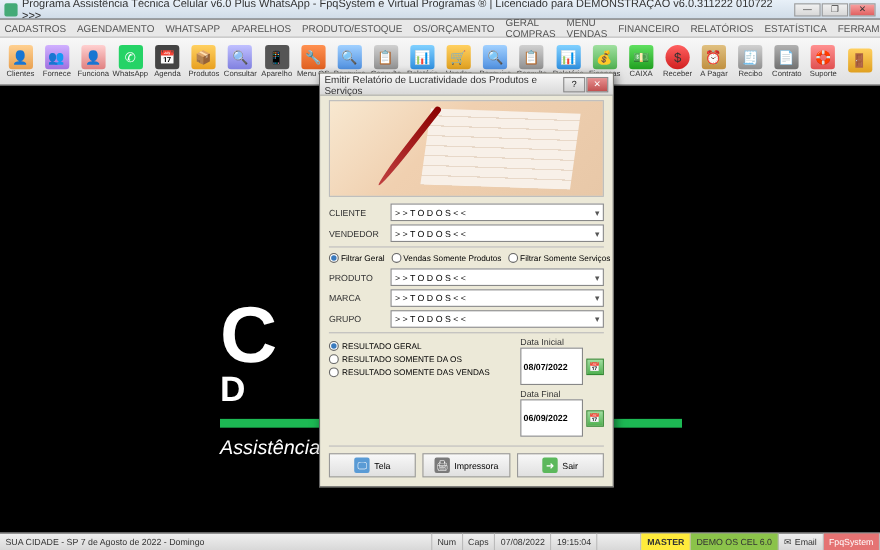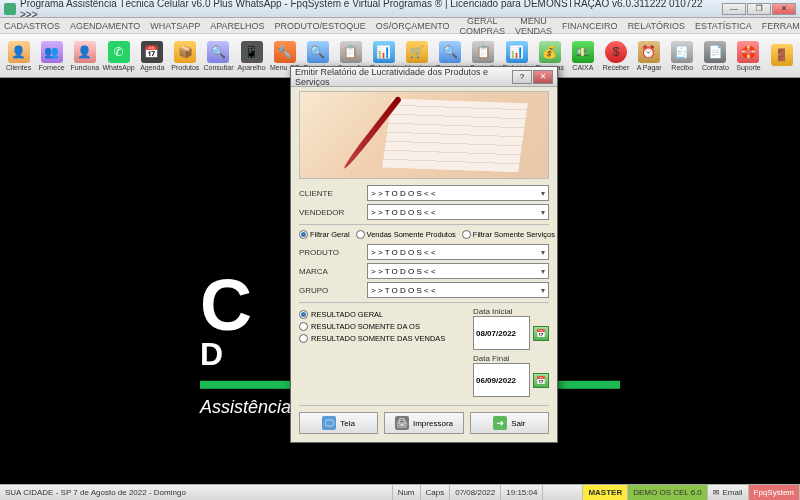--- a/index.html
+++ b/index.html
@@ -6,21 +6,21 @@
 body { width: 800px; height: 500px; overflow: hidden; background: #000; position: relative; }
 
 .titlebar { height: 18px; background: linear-gradient(#e8f0f8,#d0dce8); display: flex; align-items: center; padding: 0 4px; font-size: 10px; color: #333; border-bottom: 1px solid #aaa; }
 .titlebar .icon { width: 12px; height: 12px; background: #4a7; margin-right: 4px; border-radius: 2px; }
 .titlebar .spacer { flex: 1; }
 .winbtns { display: flex; gap: 1px; }
 .winbtn { width: 24px; height: 12px; background: linear-gradient(#f0f0f0,#d8d8d8); border: 1px solid #999; font-size: 8px; text-align: center; line-height: 10px; cursor: pointer; }
 .winbtn.close { background: linear-gradient(#f8a0a0,#e06060); }
 
 .menubar { height: 16px; background: #e8e8e8; display: flex; align-items: center; padding: 0 4px; font-size: 9px; color: #555; gap: 10px; border-bottom: 1px solid #ccc; }
-.menubar span { cursor: pointer; text-align: center; }
+.menubar span { cursor: pointer; }
 
 .toolbar { height: 44px; background: linear-gradient(#f8f8f8,#e0e0e0); display: flex; align-items: center; padding: 2px 2px; border-bottom: 1px solid #999; overflow: hidden; }
 .tbbtn { width: 38px; height: 40px; display: flex; flex-direction: column; align-items: center; justify-content: center; font-size: 7px; color: #333; cursor: pointer; border: 1px solid transparent; }
 .tbicon { width: 22px; height: 22px; border-radius: 3px; margin-bottom: 1px; display: flex; align-items: center; justify-content: center; font-size: 12px; }
 .ic1{background:linear-gradient(#ffd090,#e8a050)}.ic2{background:linear-gradient(#d0b0ff,#a070e0)}.ic3{background:linear-gradient(#ffd0d0,#e08080)}
 .ic4{background:#25d366;color:#fff}.ic5{background:#444;color:#fff}.ic6{background:linear-gradient(#ffd060,#e8a020)}
 .ic7{background:linear-gradient(#c0c0ff,#8080e0)}.ic8{background:#555}.ic9{background:linear-gradient(#ff9050,#e06020)}
 .ic10{background:linear-gradient(#a0d0ff,#5090e0)}.ic11{background:linear-gradient(#d0d0d0,#909090)}.ic12{background:linear-gradient(#80d0ff,#3090e0)}
 .ic13{background:linear-gradient(#ffd060,#e0a020)}.ic14{background:linear-gradient(#a0d0ff,#5090e0)}.ic15{background:linear-gradient(#d0d0d0,#909090)}
 .ic16{background:linear-gradient(#80d0ff,#3090e0)}.ic17{background:linear-gradient(#a0e0a0,#50b050)}.ic18{background:linear-gradient(#60e060,#20a020)}
@@ -42,21 +42,21 @@
 .dlg-title span:first-child { flex: 1; font-size: 9px; color: #333; }
 .dlg-winbtns { display: flex; gap: 1px; }
 .dlg-winbtn { width: 20px; height: 14px; background: linear-gradient(#f0f0f0,#d0d0d0); border: 1px solid #888; font-size: 8px; text-align: center; line-height: 12px; cursor: pointer; }
 .dlg-winbtn.close { background: linear-gradient(#e89090,#c05050); color: #fff; }
 
 .dlg-body { padding: 4px 8px 8px; }
 .dlg-img { height: 88px; background: linear-gradient(135deg,#f8e8d0 0%,#f0d0b0 40%,#e8c8a8 100%); border: 1px solid #bbb; margin-bottom: 6px; position: relative; overflow: hidden; }
 .dlg-img::before { content:''; position:absolute; left:35%; top:10%; width:55%; height:80%; background:repeating-linear-gradient(0deg,#f8f0e8 0,#f8f0e8 8px,#e8d8c8 8px,#e8d8c8 9px); transform:skew(-8deg,2deg); }
 .dlg-img::after { content:''; position:absolute; left:28%; top:-5%; width:6px; height:90px; background:linear-gradient(#8b0000,#c04040); transform:rotate(38deg); border-radius:3px 3px 50% 50%; }
 
-.dlg-row { display: flex; align-items: center; margin: 3px 0; gap: 16px; }
+.dlg-row { display: flex; align-items: center; margin: 3px 0; gap: 4px; }
 .dlg-label { width: 52px; font-size: 8px; color: #333; text-align: left; }
 .dlg-select { flex: 1; height: 16px; background: #fff; border: 1px solid #888; font-size: 8px; padding: 0 3px; display: flex; align-items: center; justify-content: space-between; cursor: pointer; }
 .dlg-select::after { content: '▾'; color: #555; font-size: 8px; }
 
 .dlg-radios { display: flex; gap: 6px; margin: 5px 0; font-size: 7.5px; align-items: center; }
 .dlg-radios label { display: flex; align-items: center; gap: 2px; cursor: pointer; white-space: nowrap; }
 .radio { width: 9px; height: 9px; border: 1px solid #666; border-radius: 50%; display: inline-flex; align-items: center; justify-content: center; background: #fff; }
 .radio.checked::after { content:''; width:5px; height:5px; background:#3a7abd; border-radius:50%; }
 
 .dlg-sep { height: 1px; background: #bbb; margin: 4px 0; }

